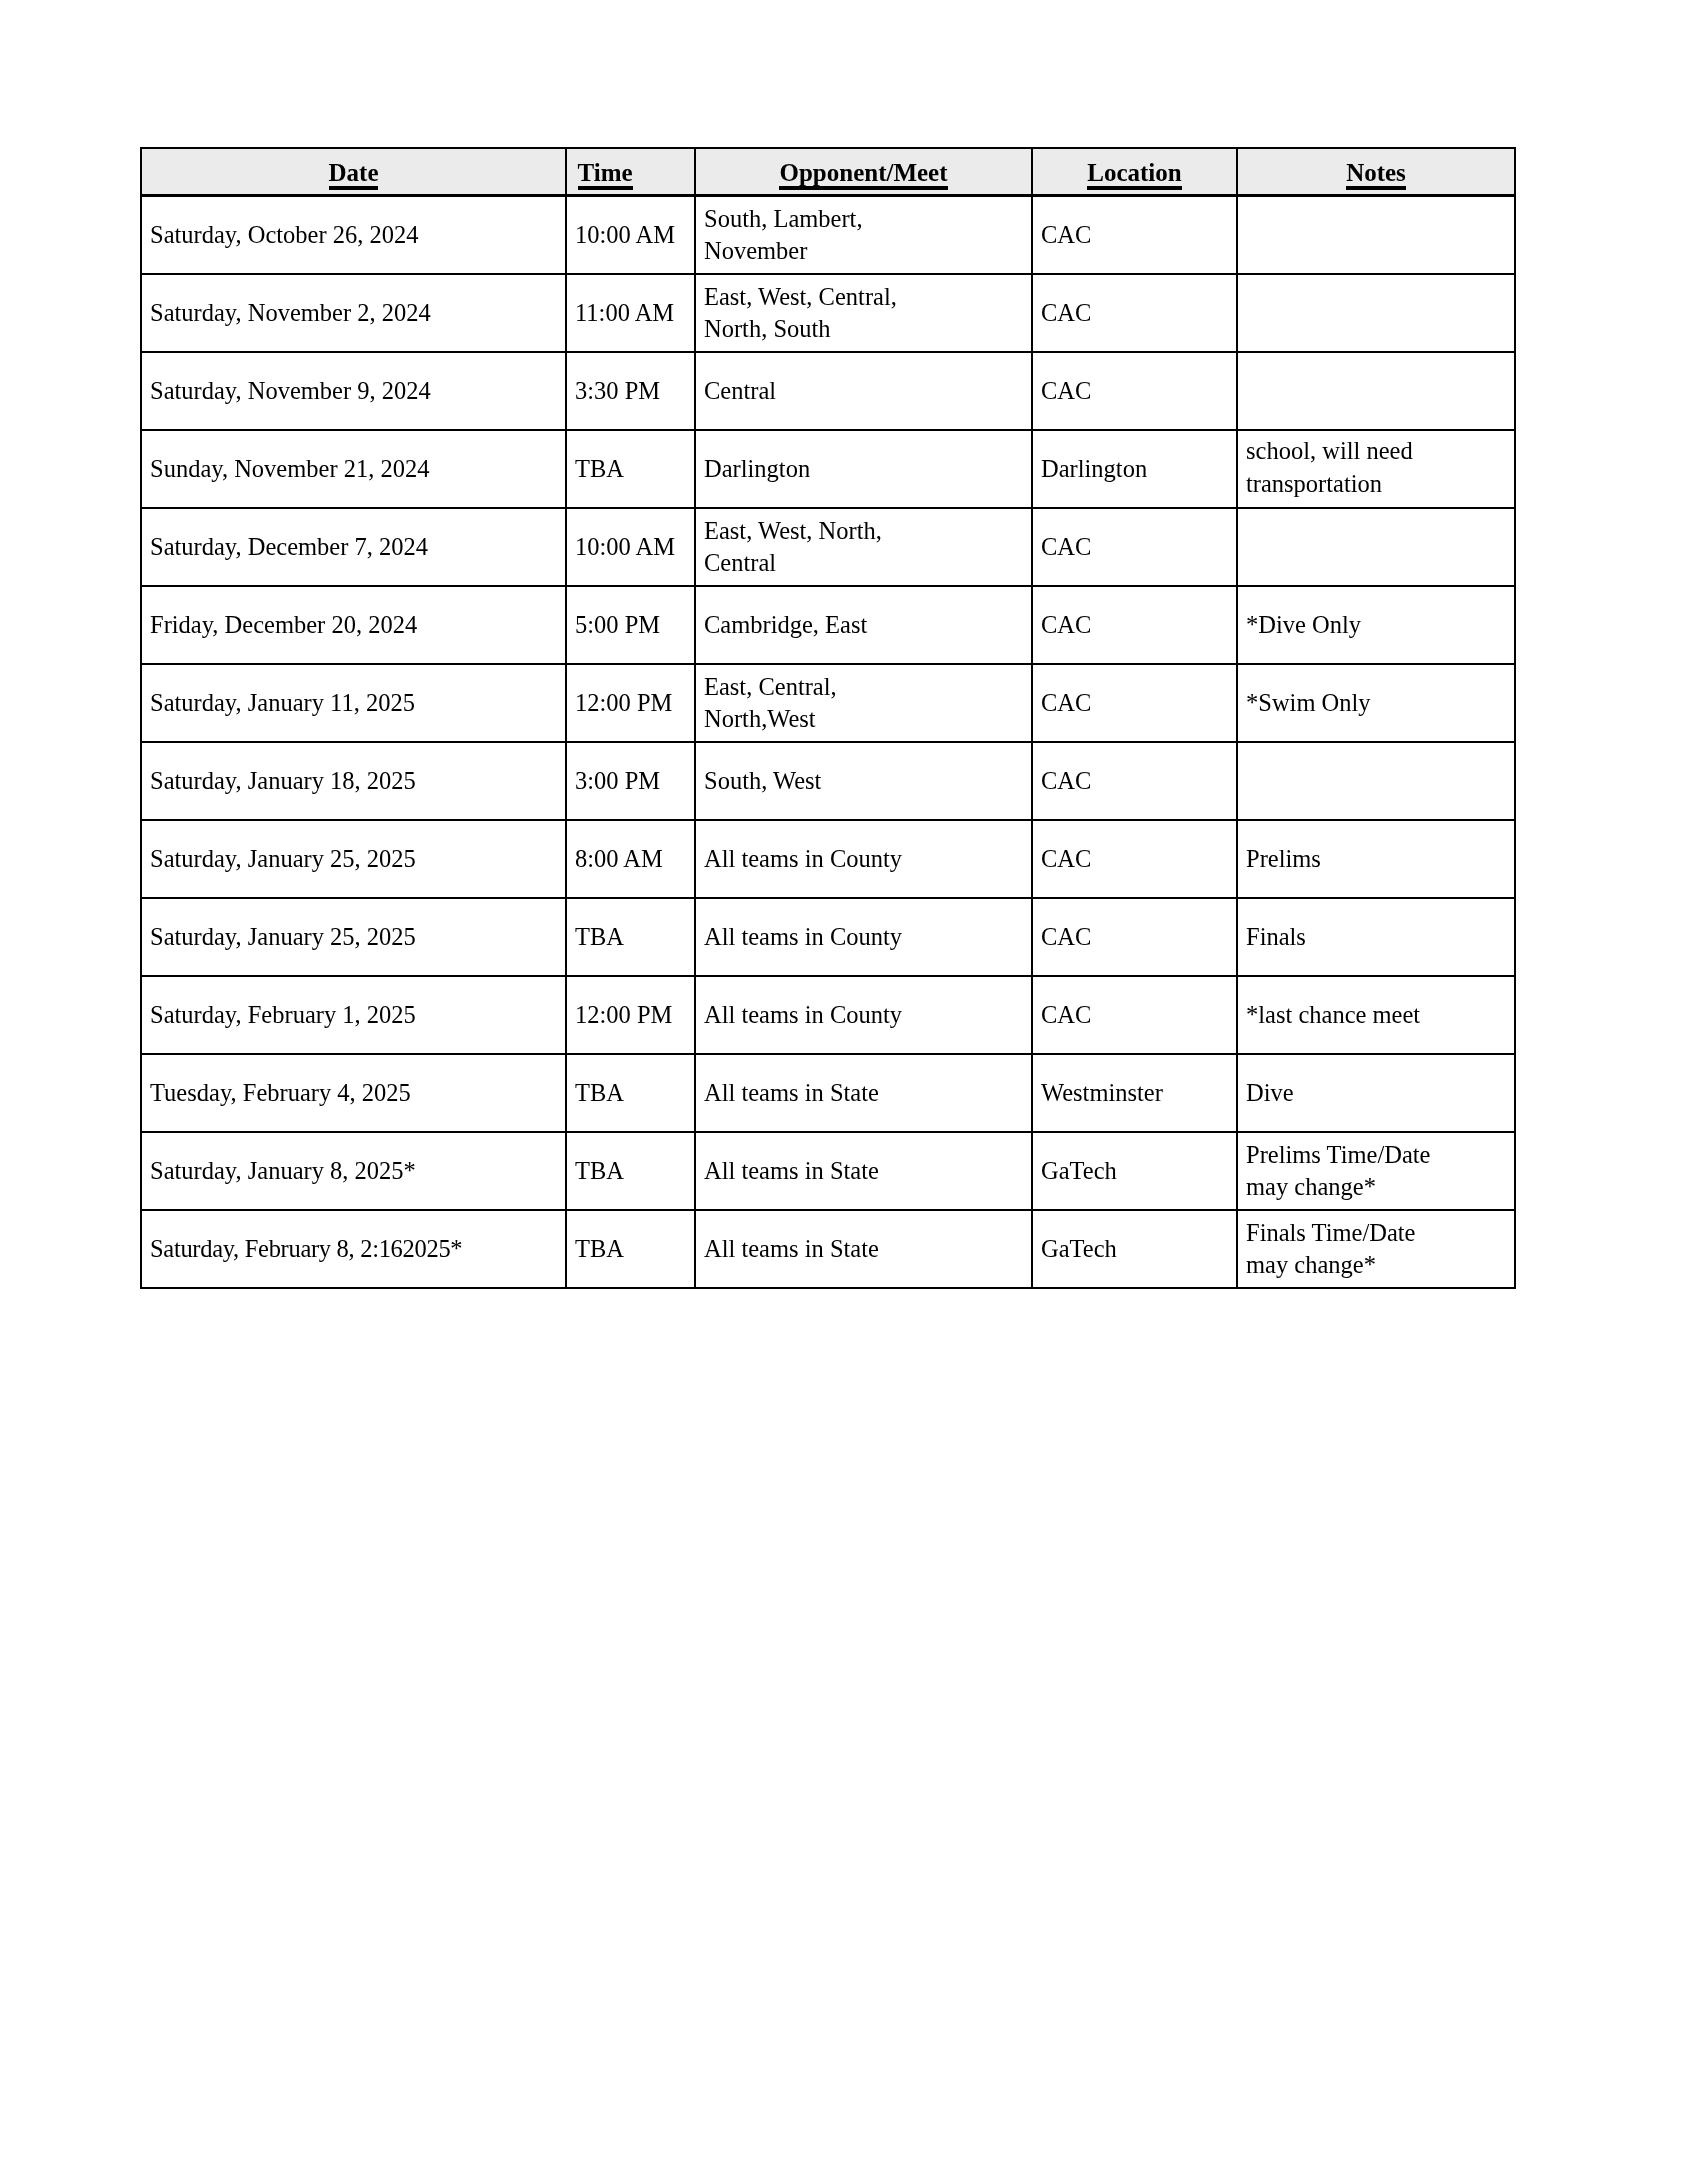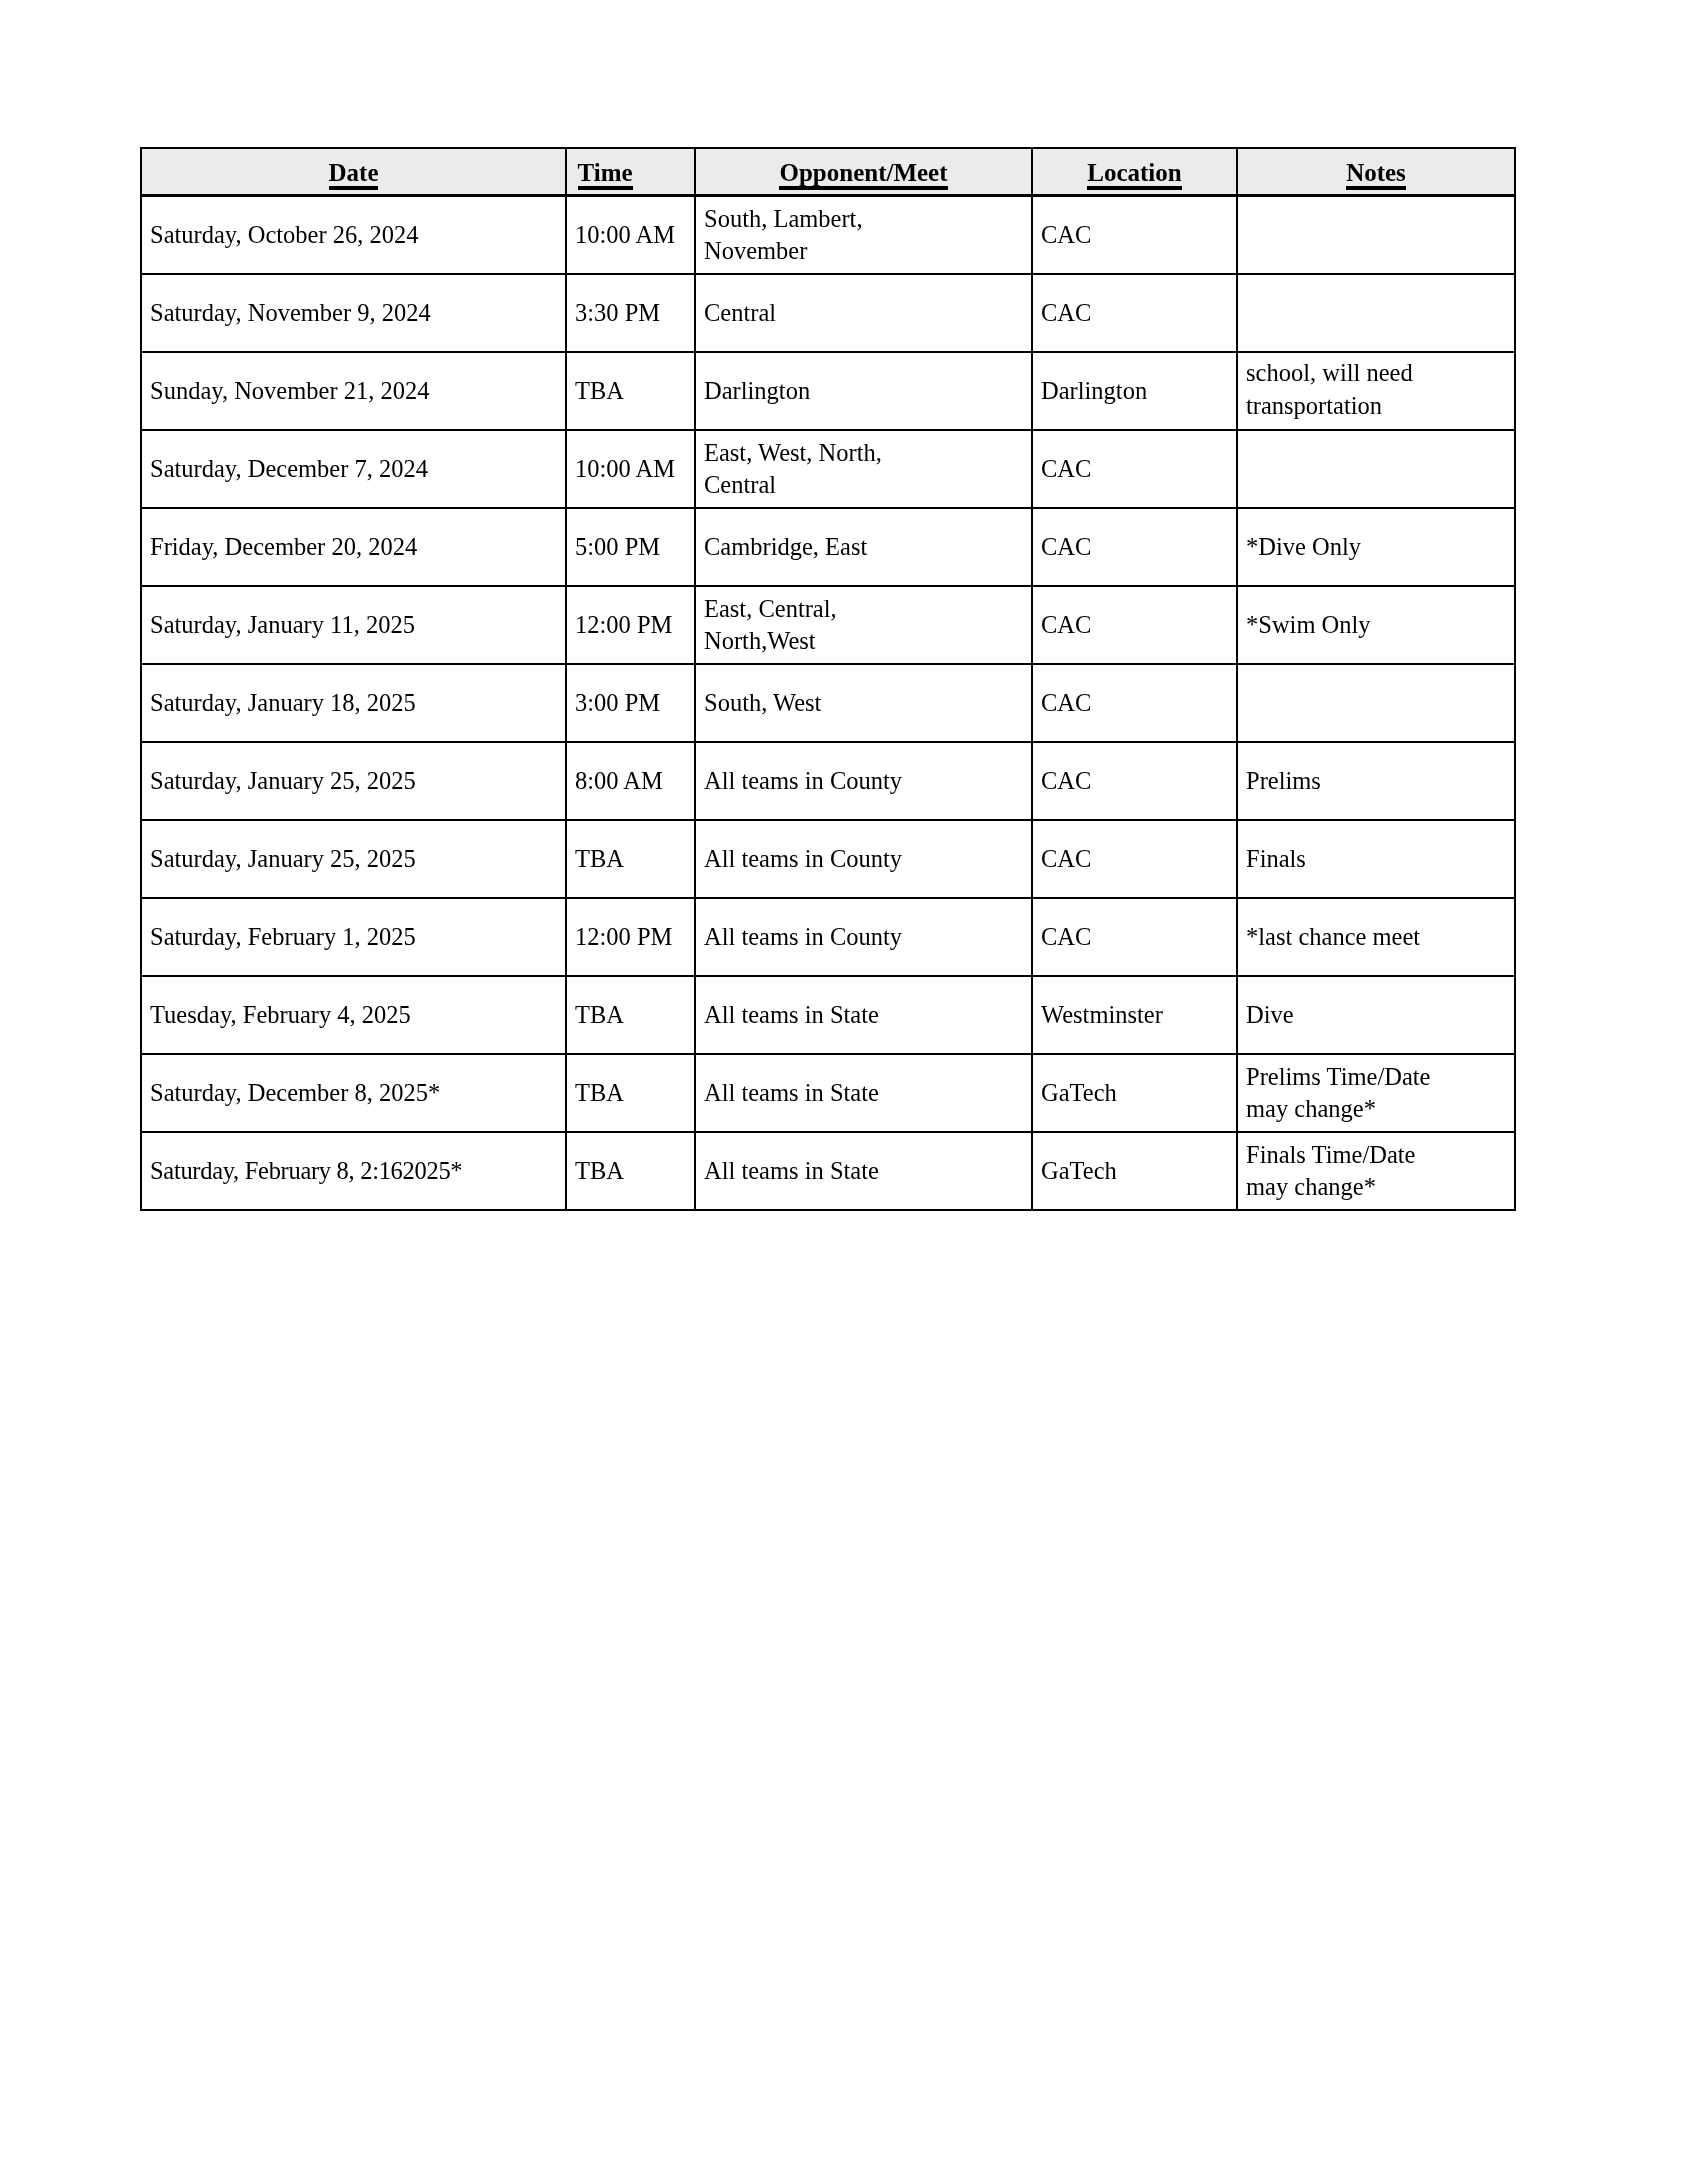--- a/index.html
+++ b/index.html
@@ -180,20 +180,38 @@
             <span class="cell-text">November</span>
           </td>
           <td>
               <span class="cell-text">CAC</span>
             </td>
           <td>
               <span class="cell-text"></span>
             </td>
         </tr>
 
+        <tr>
+          <td>
+              <span class="cell-text">Saturday, November 2, 2024</span>
+            </td>
+          <td>
+              <span class="cell-text">11:00 AM</span>
+            </td>
+          <td>
+            <span class="cell-text">East, West, Central,</span>
+            <span class="cell-text">North, South</span>
+          </td>
+          <td>
+              <span class="cell-text">CAC</span>
+            </td>
+          <td>
+              <span class="cell-text"></span>
+            </td>
+        </tr>
 
         <tr>
           <td>
               <span class="cell-text">Saturday, November 9, 2024</span>
             </td>
           <td>
               <span class="cell-text">3:30 PM</span>
             </td>
           <td>
             <span class="cell-text">Central</span>
@@ -370,21 +388,21 @@
           <td>
               <span class="cell-text nowrap">Westminster</span>
             </td>
           <td>
               <span class="cell-text">Dive</span>
             </td>
         </tr>
 
         <tr>
           <td>
-              <span class="cell-text">Saturday, December 8, 2025*</span>
+              <span class="cell-text">Saturday, January 8, 2025*</span>
             </td>
           <td>
               <span class="cell-text">TBA</span>
             </td>
           <td>
             <span class="cell-text">All teams in State</span>
           </td>
           <td>
               <span class="cell-text">GaTech</span>
             </td>

